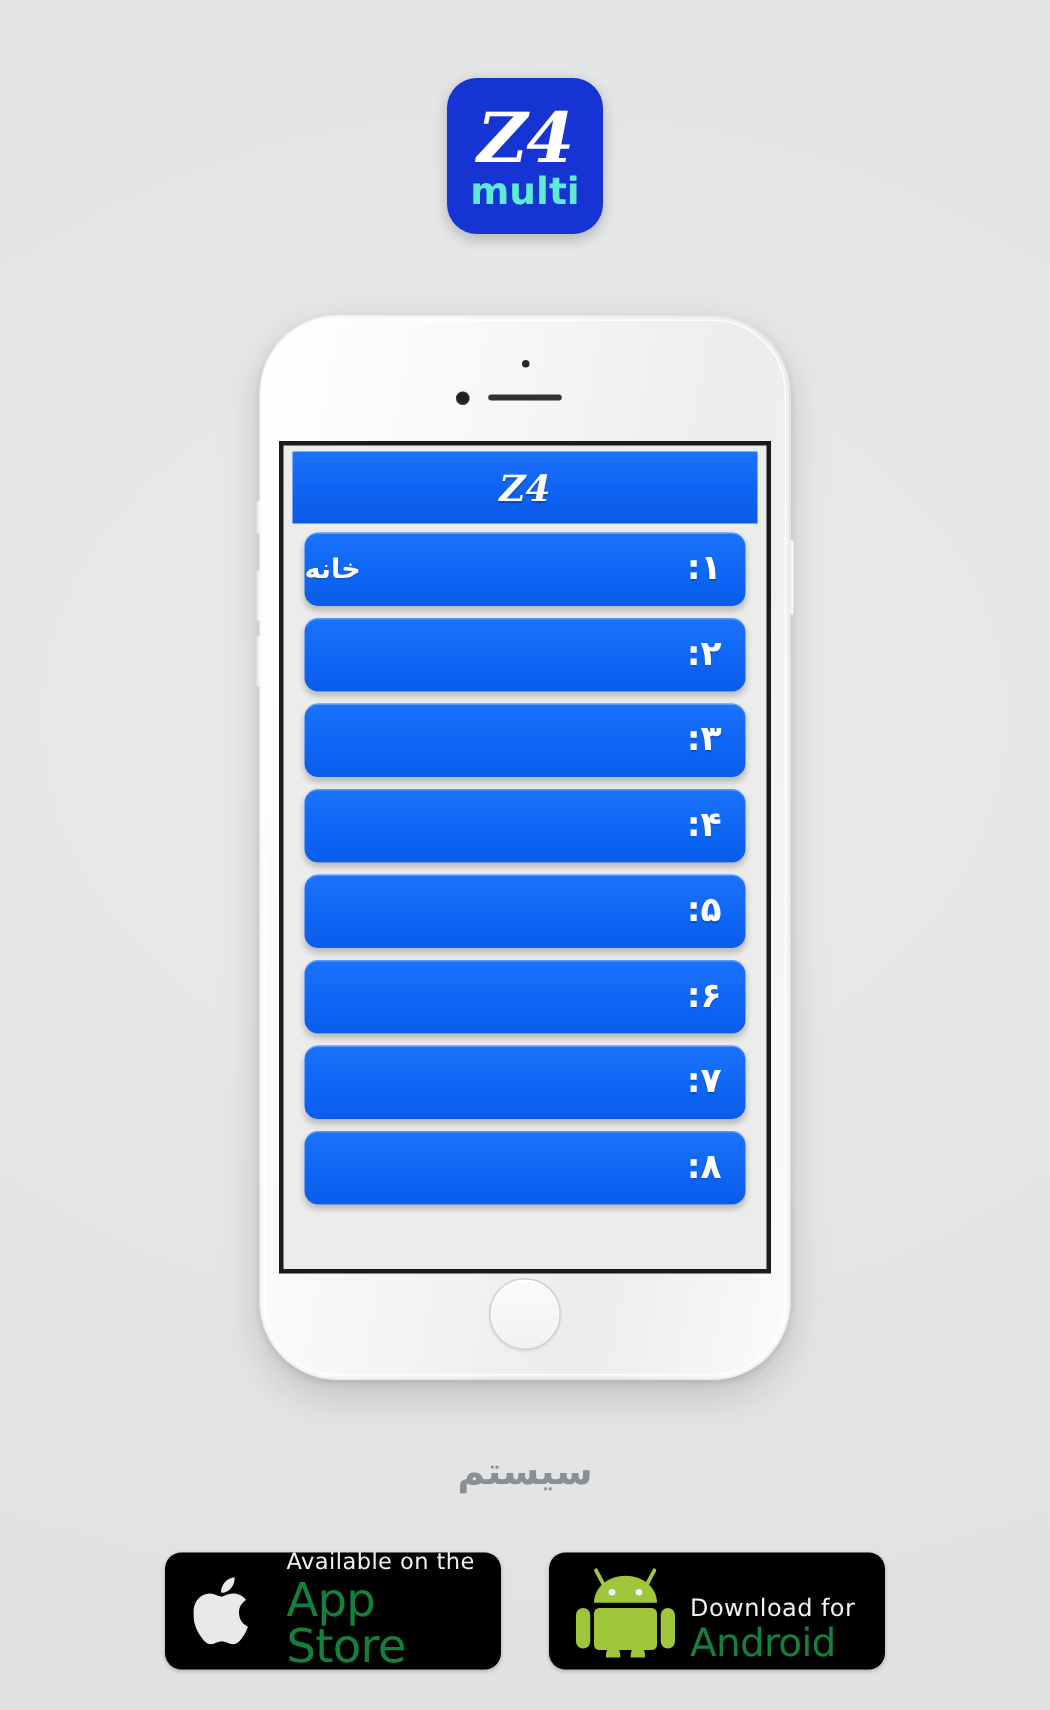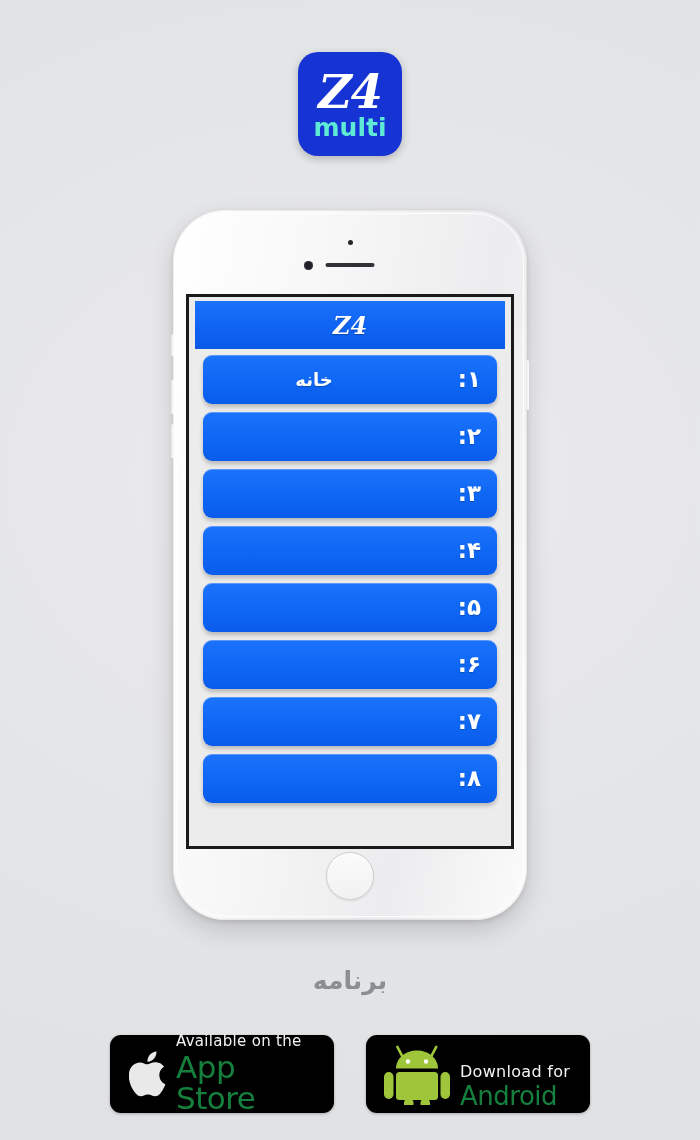--- a/index.html
+++ b/index.html
@@ -201,21 +201,21 @@
     text-shadow: 0 1px 1px rgba(0,0,0,0.22);
   }
 
   .row-label {
     flex: 1;
     color: #ffffff;
     font-family: "DejaVu Sans", sans-serif;
     font-weight: bold;
     font-size: 18px;
     line-height: 1;
-    text-align: center;
+    text-align: left;
     padding-right: 18px;
     white-space: nowrap;
     text-shadow: 0 1px 1px rgba(0,0,0,0.22);
   }
 
   
   .tagline {
     position: absolute;
     left: 0; right: 0;
     top: 958px;
@@ -283,21 +283,21 @@
   }
   .badge-big {
     color: #15803d;
     font-family: "DejaVu Sans", sans-serif;
     font-size: 31px;
     font-weight: normal;
     letter-spacing: -0.5px;
     margin-top: 3px;
   }
   .apple-badge .badge-icon { width: 52px; }
-  .apple-badge .badge-text { margin-left: 0; }
+  .apple-badge .badge-text { margin-left: 15px; }
   .android-badge .badge-icon { width: 74px; }
   .android-badge .badge-text { margin-left: 6px; margin-top: 24px; }
   .android-badge .badge-small { font-size: 16px; }
   .android-badge .badge-big { font-size: 26px; }
 </style>
 </head>
 <body>
 
 <div class="page">
 
@@ -366,21 +366,21 @@
           <div class="row-label"></div>
         </div>
 
       </div>
     </div>
 
     <div class="home-btn"></div>
   </div>
 
   <div class="tagline">
-    <span>برنامه</span>
+    <span>سیستم</span>
   </div>
 
   <div class="badges">
 
     <div class="badge apple-badge">
       <div class="badge-icon">
         <svg width="42" height="50" viewBox="0 0 42 50" aria-hidden="true">
           <path fill="#e9e9e9" d="M30.3 26.1c-.1-5.6 4.6-8.3 4.8-8.4-2.6-3.8-6.7-4.3-8.2-4.4-3.5-.35-6.8 2.05-8.6 2.05-1.8 0-4.5-2-7.4-1.95-3.8.06-7.3 2.2-9.25 5.6-3.95 6.85-1 17 2.85 22.55 1.9 2.72 4.15 5.78 7.1 5.67 2.85-.11 3.93-1.84 7.37-1.84 3.44 0 4.41 1.84 7.42 1.78 3.06-.05 5-2.73 6.87-5.47 2.17-3.14 3.06-6.19 3.11-6.35-.07-.03-5.97-2.29-6.03-9.09z"></path>
           <path fill="#e9e9e9" d="M25.1 9.6c1.56-1.9 2.61-4.52 2.32-7.15-2.25.09-4.97 1.5-6.58 3.39-1.45 1.68-2.71 4.36-2.37 6.93 2.5.2 5.06-1.27 6.63-3.17z"></path>
         </svg>

